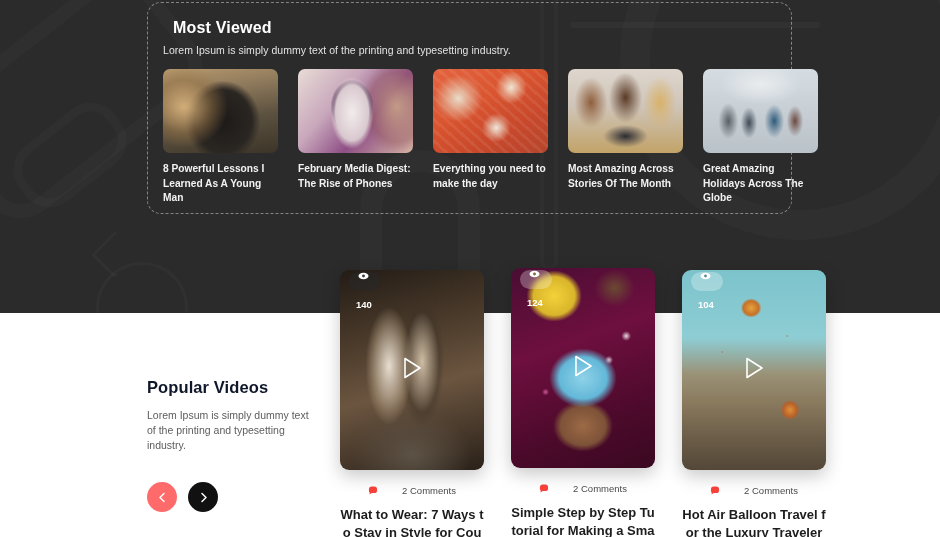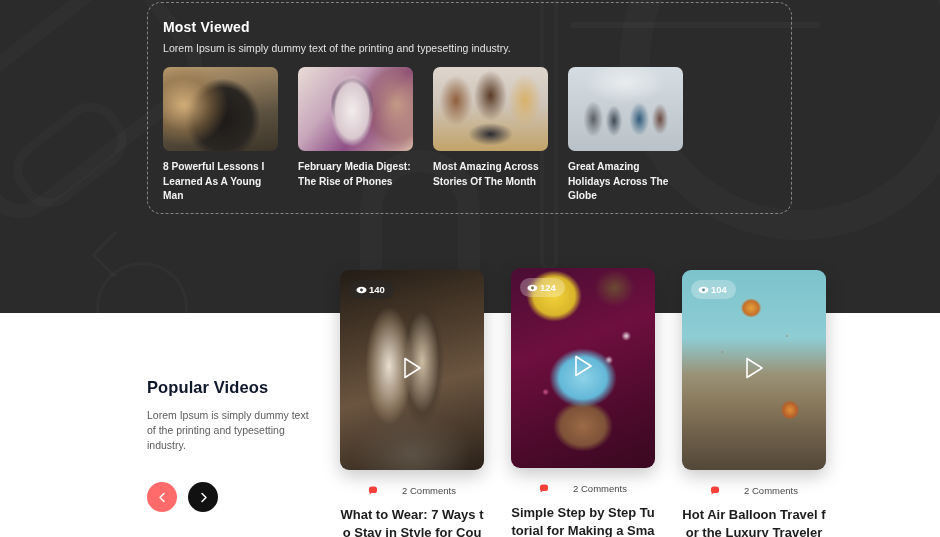--- a/index.html
+++ b/index.html
@@ -47,22 +47,22 @@
     border:4px solid rgba(255,255,255,.02);}
 
   
   #most-viewed{
     position:absolute; left:147px; top:2px; width:645px; height:212px;
     border:1px dashed rgba(255,255,255,.42);
     border-radius:14px;
     padding:16px 12px 0 12px;
   }
   #most-viewed .mv-title{
-    color:#fff; font-size:14px; font-weight:bold; letter-spacing:.2px;
-    margin-left:3px;
+    color:#fff; font-size:16px; font-weight:bold; letter-spacing:.2px;
+    margin-left:13px;
   }
   #most-viewed .mv-sub{
     color:#e3e3e3; font-size:10.5px; margin-top:7px; margin-left:3px;
     letter-spacing:.05px;
   }
   #mv-cards{ display:flex; gap:20px; margin-top:13px; margin-left:3px; }
   .mv-card{ width:115px; }
   .mv-thumb{
     width:115px; height:84px; border-radius:7px; overflow:hidden;
     position:relative; background:#555;
@@ -139,25 +139,25 @@
     display:flex; gap:27px;
   }
   .vcard{ width:144px; }
   .vthumb{
     width:144px; height:200px; border-radius:9px; overflow:hidden;
     position:relative;
     box-shadow:0 6px 18px rgba(0,0,0,.22);
   }
   .vcard.lift .vthumb{ margin-top:-2px; }
   .view-badge{
-    position:absolute; left:9px; top:10px;
+    position:absolute; left:9px; top:2px;
     background:rgba(255,255,255,.28);
     backdrop-filter:blur(2px);
     border-radius:11px; height:19px; padding:0 9px 0 7px;
-    display:flex; align-items:center; gap:2px;
+    display:flex; align-items:center; gap:19px;flex-direction:column;
   }
   .view-badge.dark{ background:rgba(40,40,40,.55); }
   .view-badge .cnt{ color:#fff; font-size:9.5px; font-weight:bold; }
   .view-badge svg{ display:block; }
   .play-ico{
     position:absolute; left:50%; top:50%;
     transform:translate(-50%,-50%);
   }
   .vmeta{
     display:flex; align-items:center; justify-content:center; gap:24px;
@@ -220,20 +220,24 @@
     <article class="mv-card">
       <div class="mv-thumb ph-forest"></div>
       <div class="mv-card-title">8 Powerful Lessons I Learned As A Young Man</div>
     </article>
 
     <article class="mv-card">
       <div class="mv-thumb ph-phone"></div>
       <div class="mv-card-title">February Media Digest: The Rise of Phones</div>
     </article>
 
+    <article class="mv-card">
+      <div class="mv-thumb ph-picnic"></div>
+      <div class="mv-card-title">Everything you need to make the day</div>
+    </article>
 
     <article class="mv-card">
       <div class="mv-thumb ph-selfie"></div>
       <div class="mv-card-title">Most Amazing Across Stories Of The Month</div>
     </article>
 
     <article class="mv-card">
       <div class="mv-thumb ph-snow"></div>
       <div class="mv-card-title">Great Amazing Holidays Across The Globe</div>
     </article>

